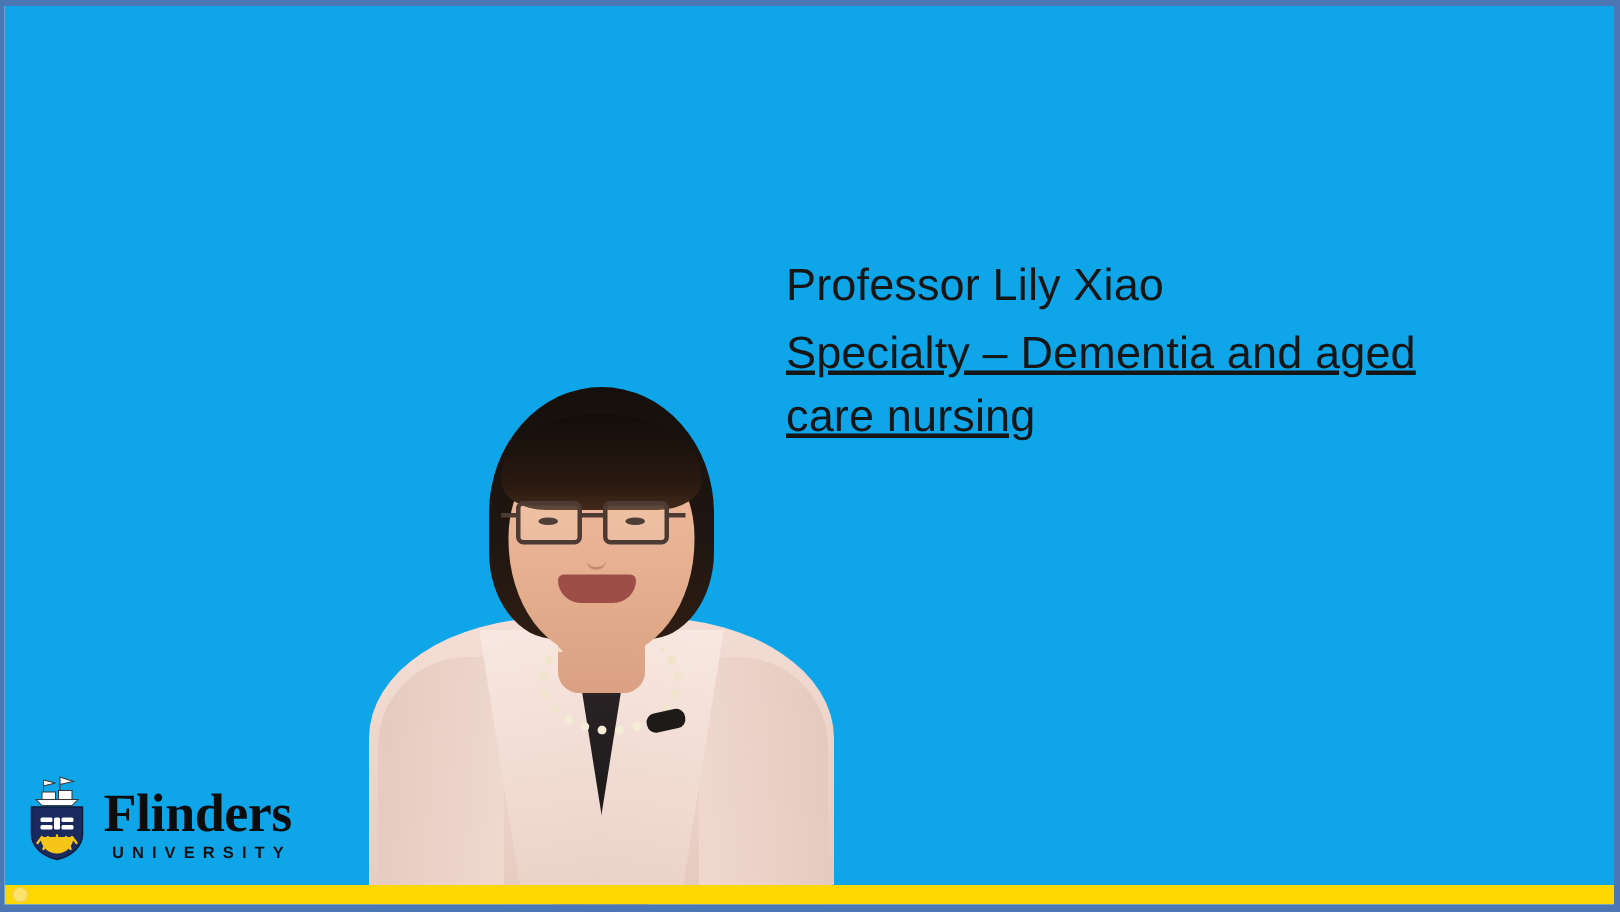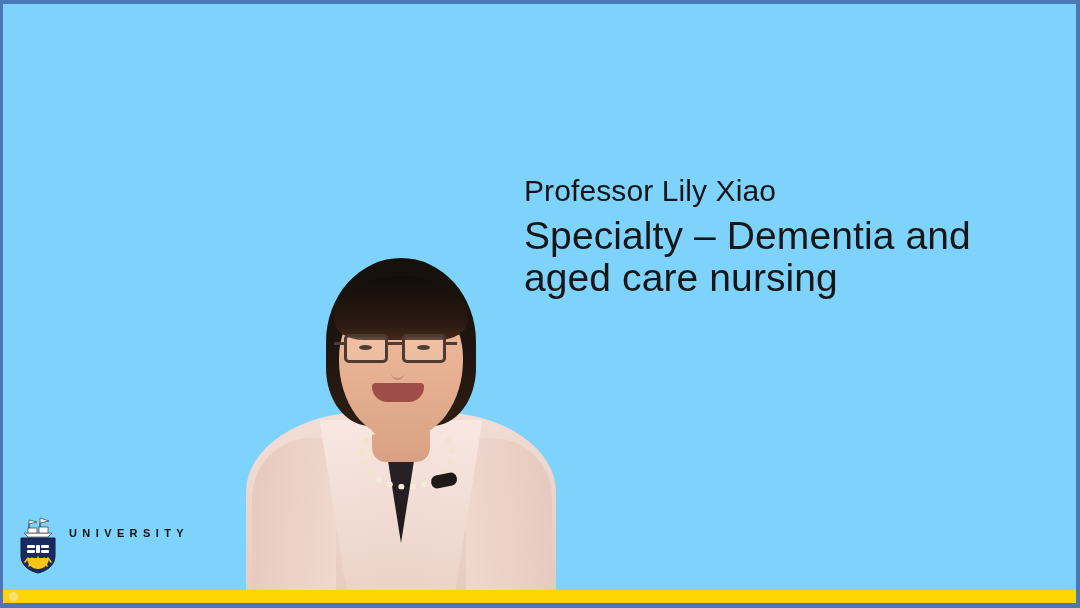--- a/index.html
+++ b/index.html
@@ -26,21 +26,21 @@
   .border-bottom { bottom: 0; left: 0; width: 1080px; height: 5px; }
   .border-left   { top: 0;  left: 0;  width: 3px;  height: 608px; }
   .border-right  { top: 0;  right: 0; width: 4px;  height: 608px; }
 
   
   .slide-canvas {
     position: absolute;
     top: 4px; left: 3px;
     width: 1073px;
     height: 599px;
-    background: #7dd3fc;
+    background: #0ea5e9;
     overflow: hidden;
   }
 
   
   .accent-bar {
     position: absolute;
     left: 0;
     bottom: 0;
     width: 1073px;
     height: 13px;
@@ -67,25 +67,26 @@
     color: #161616;
   }
   .headline {
     font-size: 30px;
     line-height: 48px;
     font-weight: 400;
     letter-spacing: 0.1px;
     white-space: nowrap;
   }
   .subline {
-    font-size: 39px;
+    font-size: 30px;
     line-height: 42px;
     font-weight: 400;
     letter-spacing: 0.1px;
     max-width: 478px;
+    text-decoration: underline;
   }
 
   
   .presenter {
     position: absolute;
     left: 243px;
     top: 248px;
     width: 310px;
     height: 351px;
   }
@@ -308,20 +309,21 @@
         <path d="M11 42 A11 11 0 0 0 33 42 Z" fill="#f5c518"></path>
         <g stroke="#f5c518" stroke-width="1.6" stroke-linecap="round">
           <line x1="22" y1="41" x2="22" y2="52"></line>
           <line x1="16" y1="42" x2="13" y2="50"></line>
           <line x1="28" y1="42" x2="31" y2="50"></line>
           <line x1="12" y1="42" x2="9" y2="46"></line>
           <line x1="32" y1="42" x2="35" y2="46"></line>
         </g>
       </svg>
       <div class="logo-wordmark">
+        <div class="logo-name">Flinders</div>
         <div class="logo-sub">UNIVERSITY</div>
       </div>
     </div>
 
     <div class="accent-bar">
       <div class="accent-dot"></div>
     </div>
 
   </div>
 

